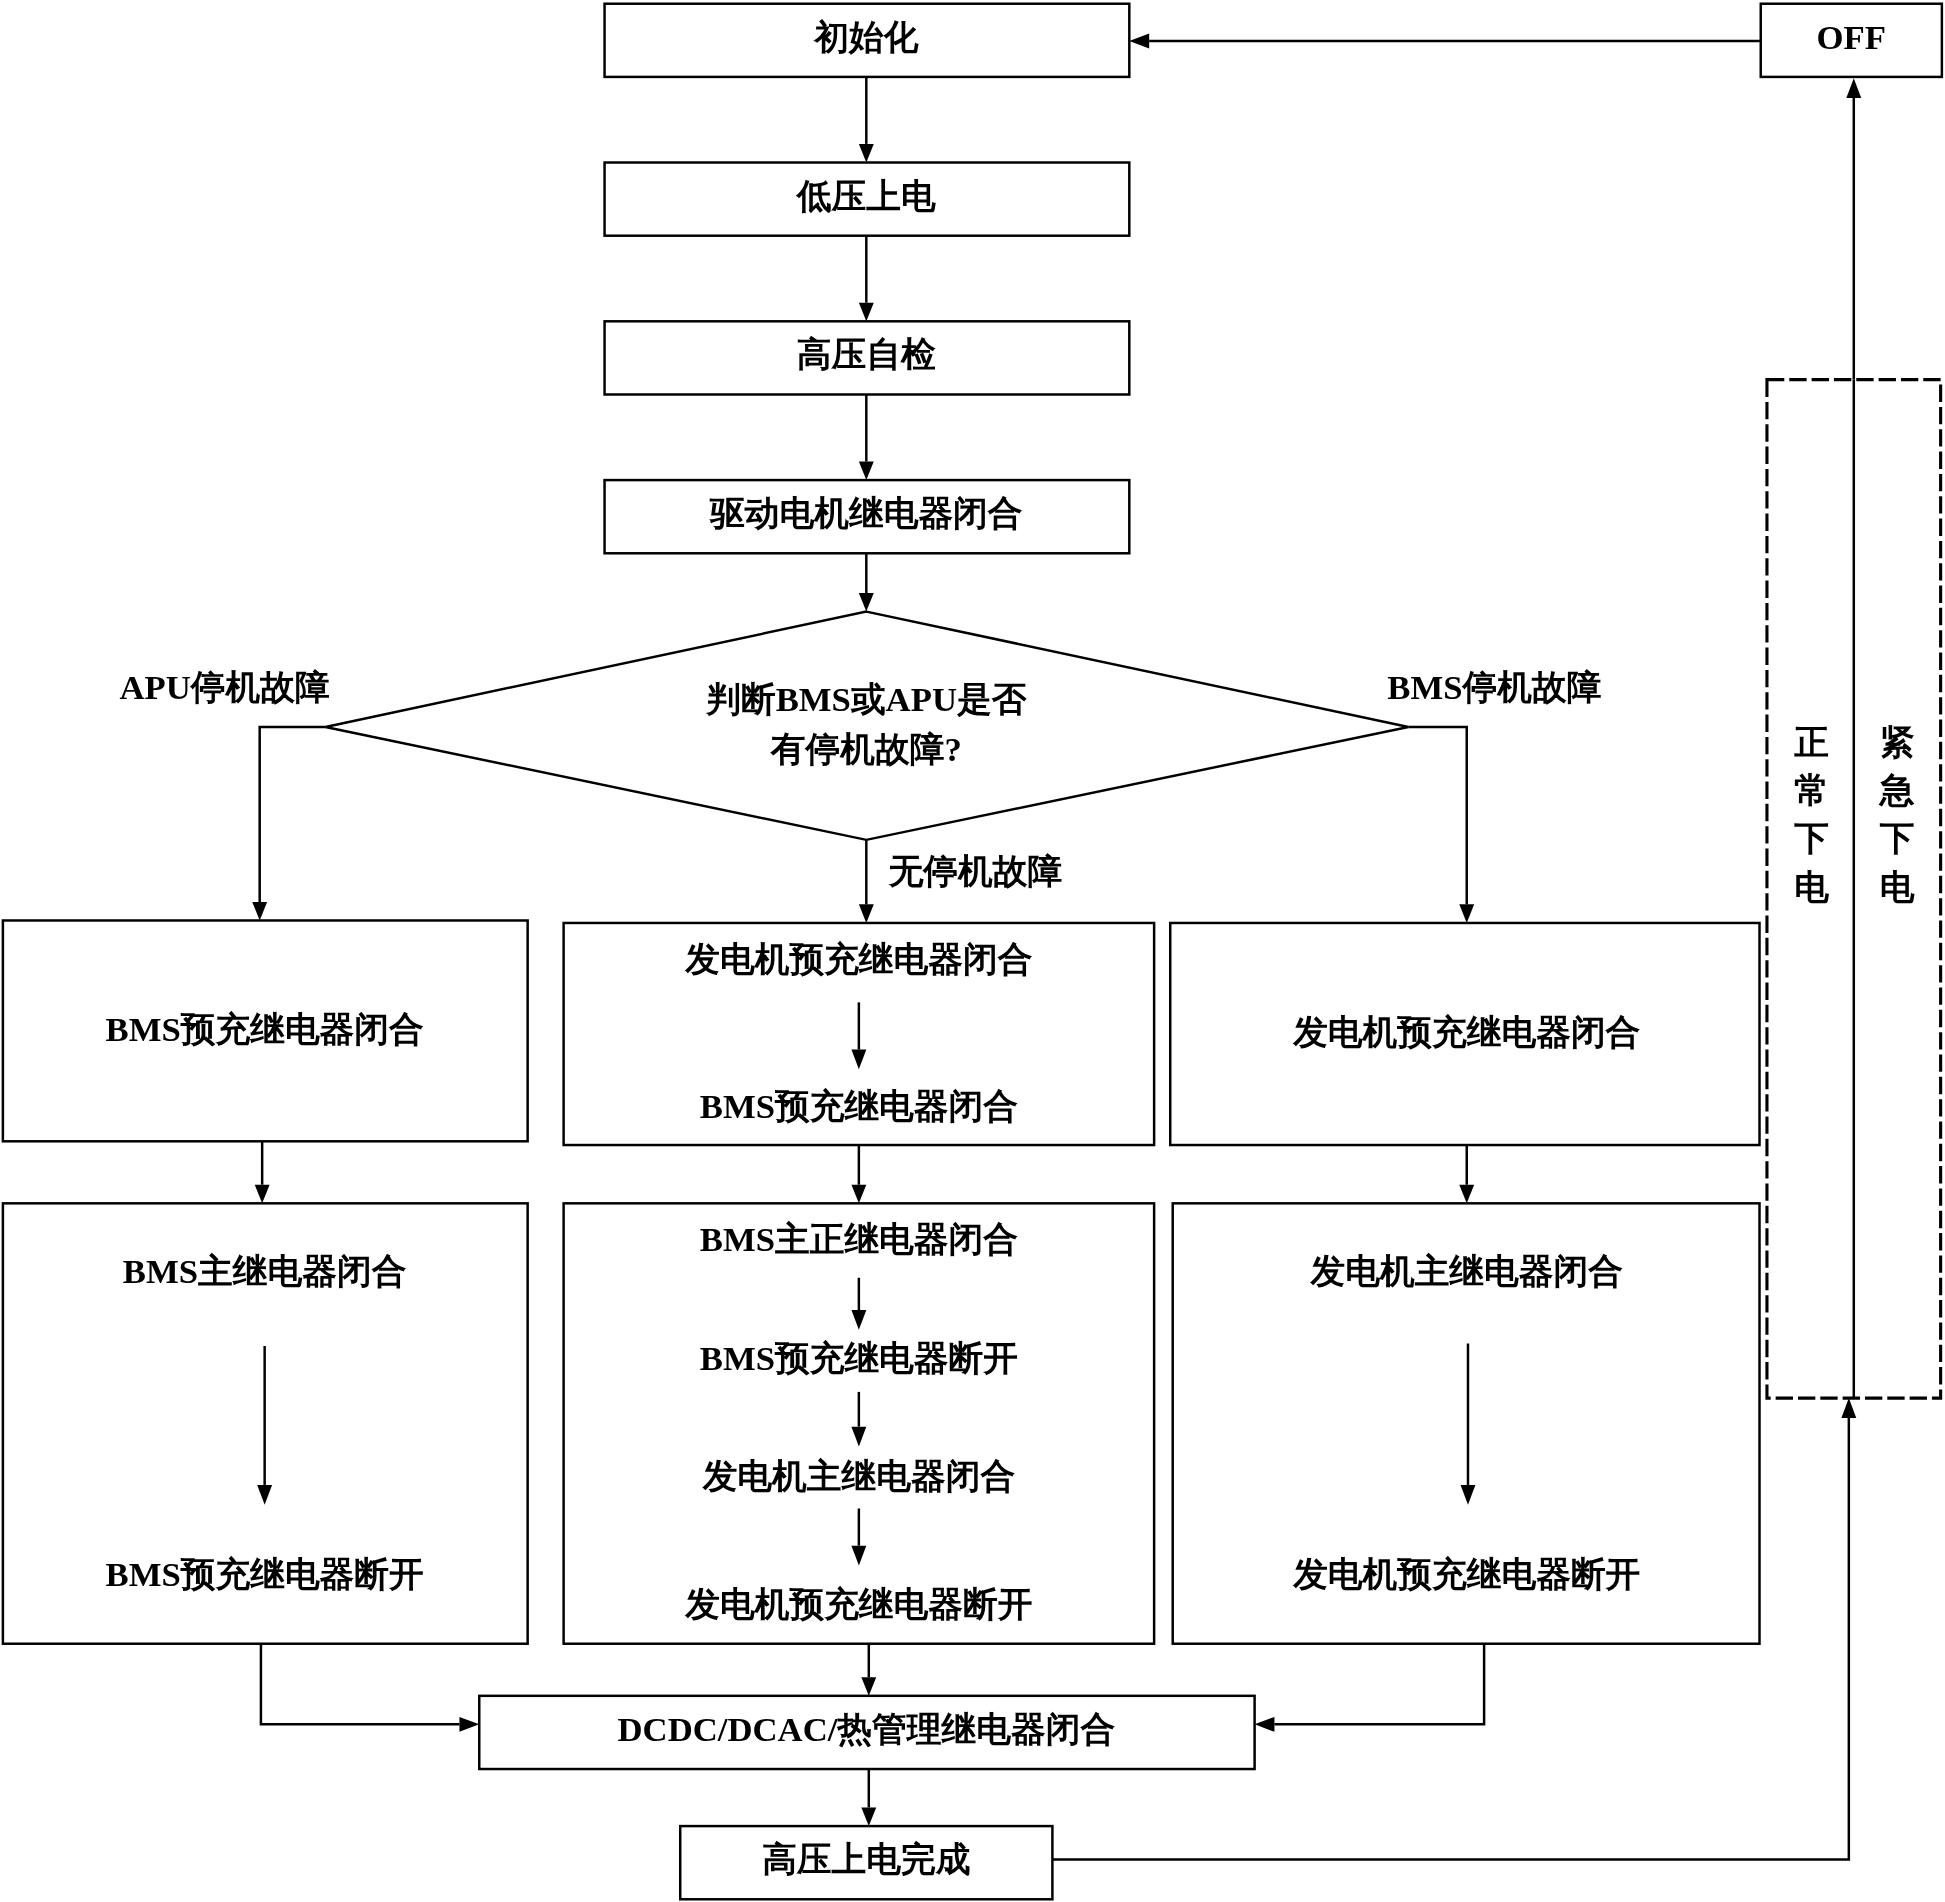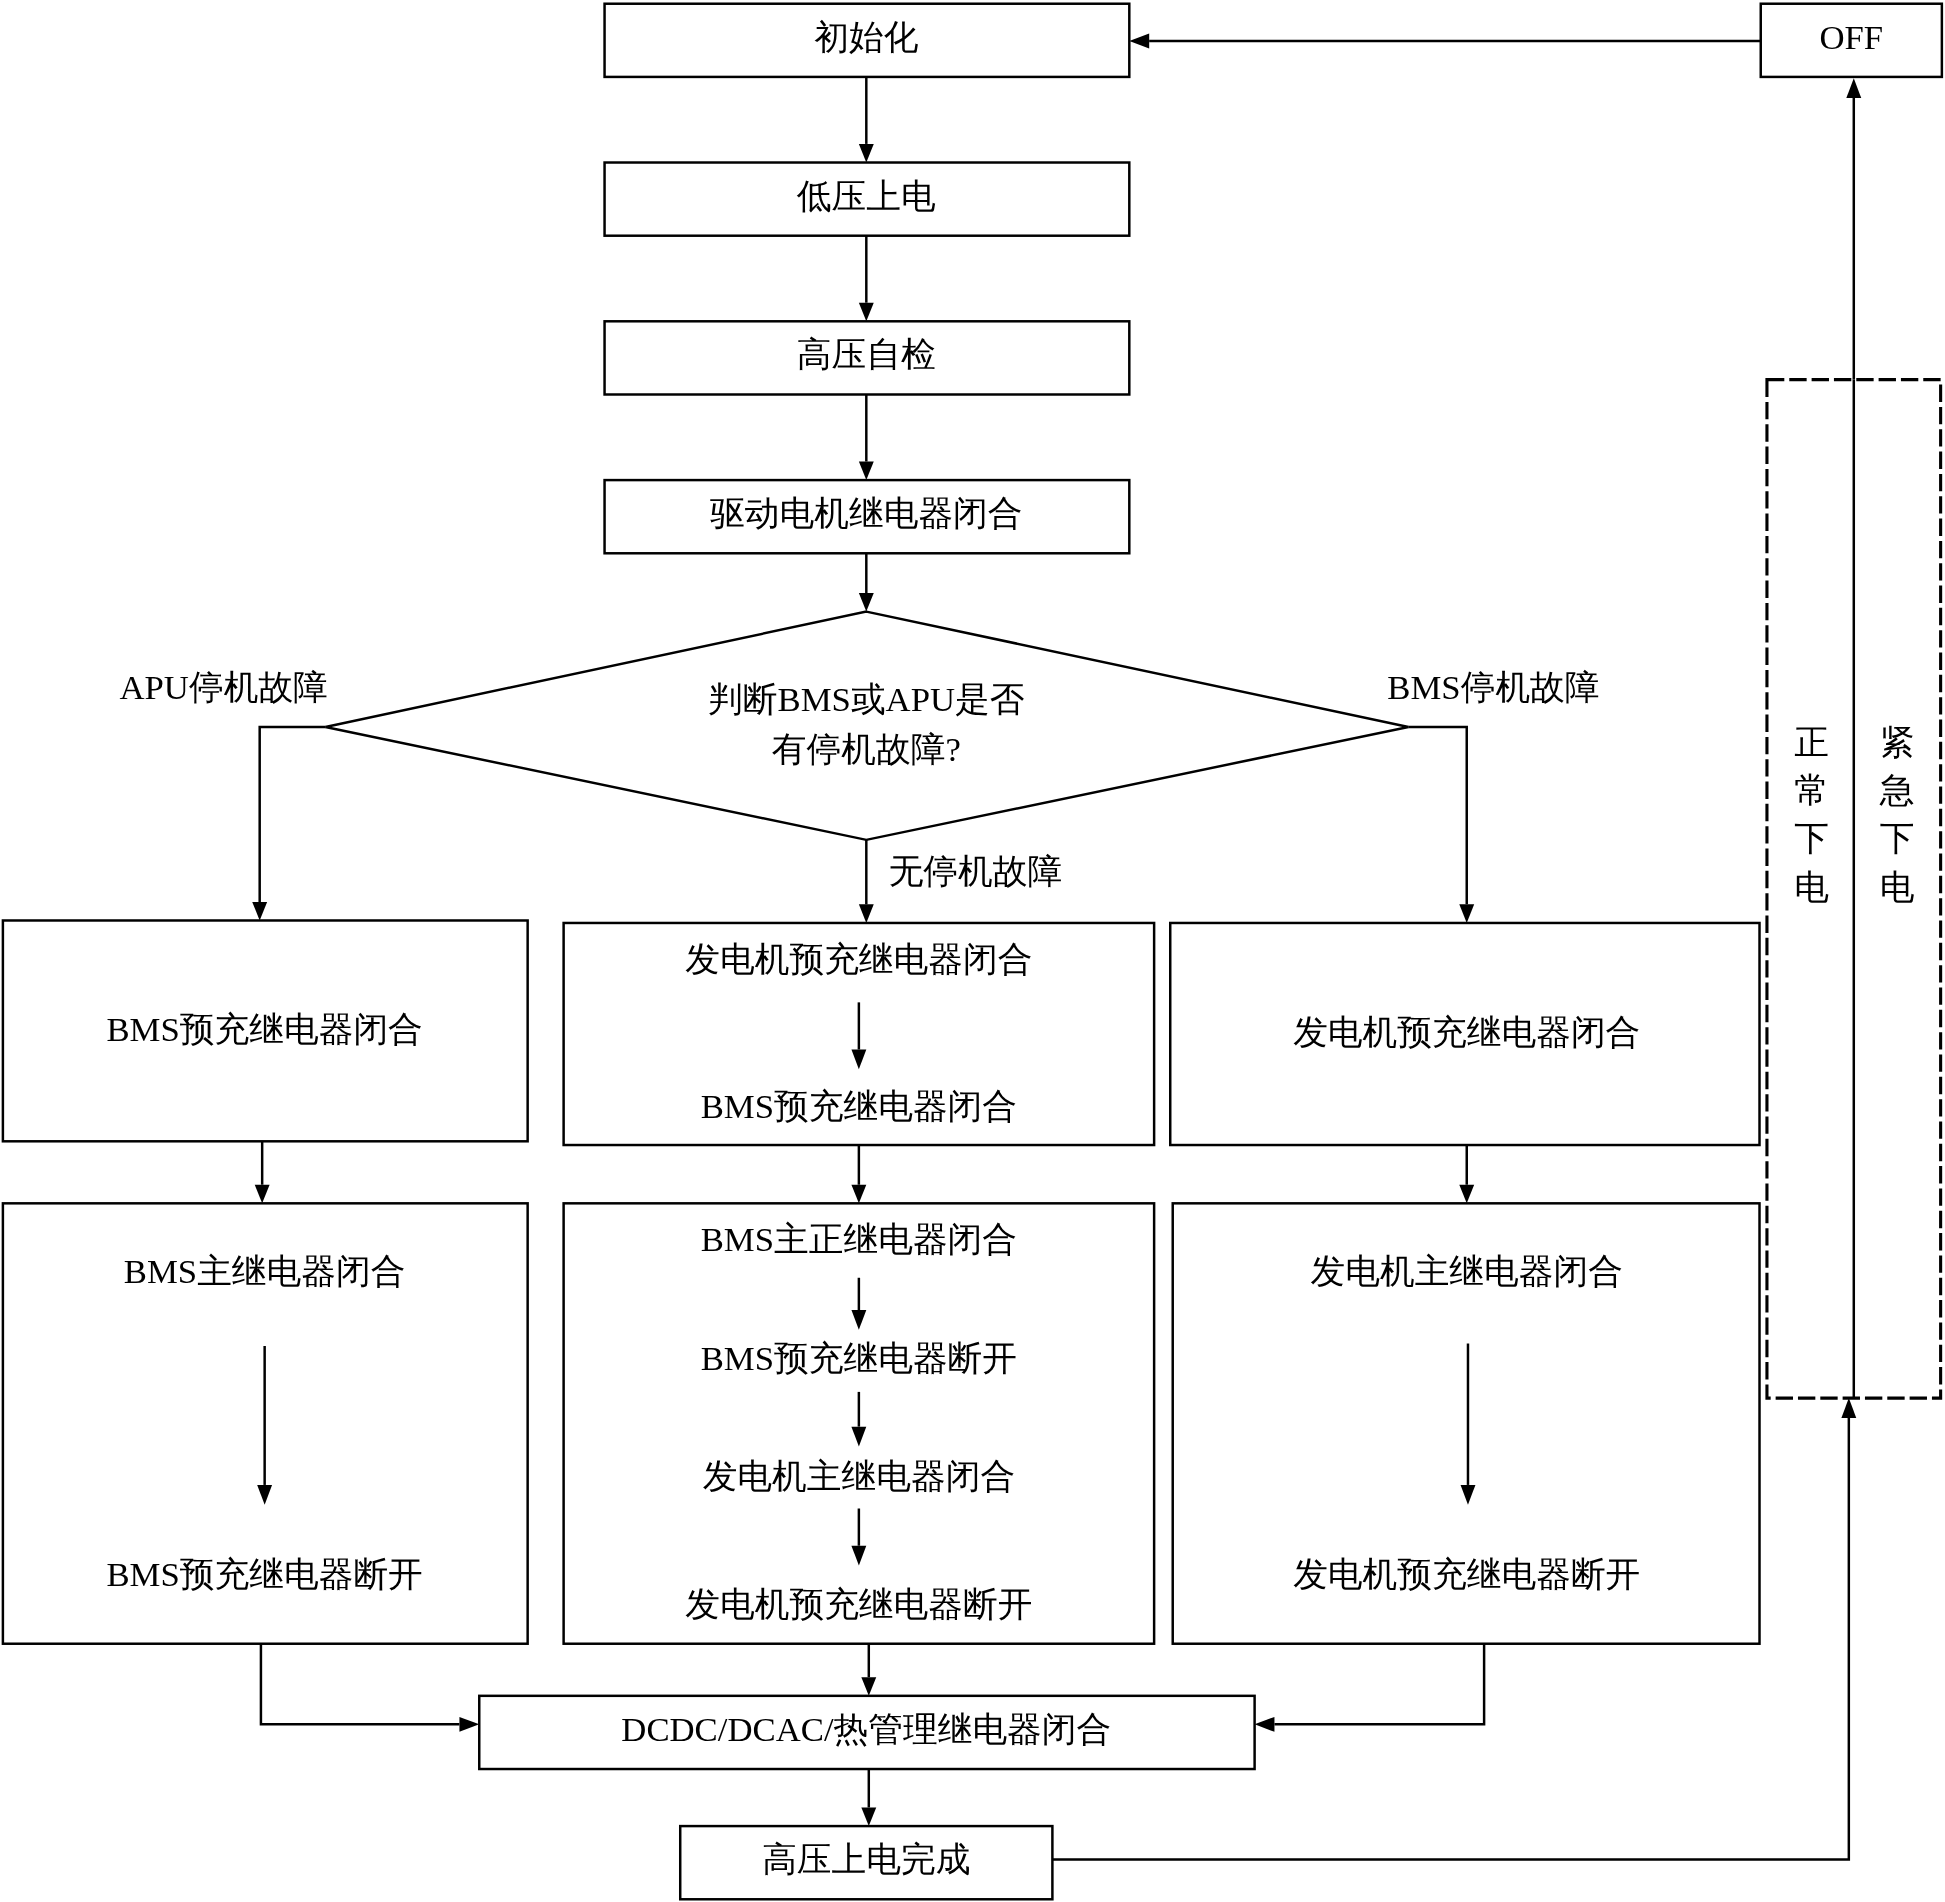--- a/index.html
+++ b/index.html
@@ -1,16 +1,16 @@
 <!DOCTYPE html>
 <html style="font-size:8px"><head>
 <meta charset="utf-8">
 <style>
   html,body{margin:0;padding:0;background:#fff;}
-  #wrap{width:1946px;height:1903px;position:relative;overflow:hidden;background:#fff;}
+  #wrap{width:1946px;height:1903px;position:relative;overflow:hidden;background:#fff;font-weight:bold;}
   svg{display:block;}
   .box{fill:#fff;stroke:#000;stroke-width:2;}
   .dash{fill:none;stroke:#000;stroke-width:2.5;stroke-dasharray:14 4;}
   .ln{fill:none;stroke:#000;stroke-width:2;}
   .ah{fill:#000;stroke:none;}
   text{font-family:"Liberation Serif","DejaVu Serif",serif;font-size:28px;fill:#000;}
   .c{text-anchor:middle;dominant-baseline:middle;}
   .l{text-anchor:start;dominant-baseline:middle;}
 </style>
 </head>

